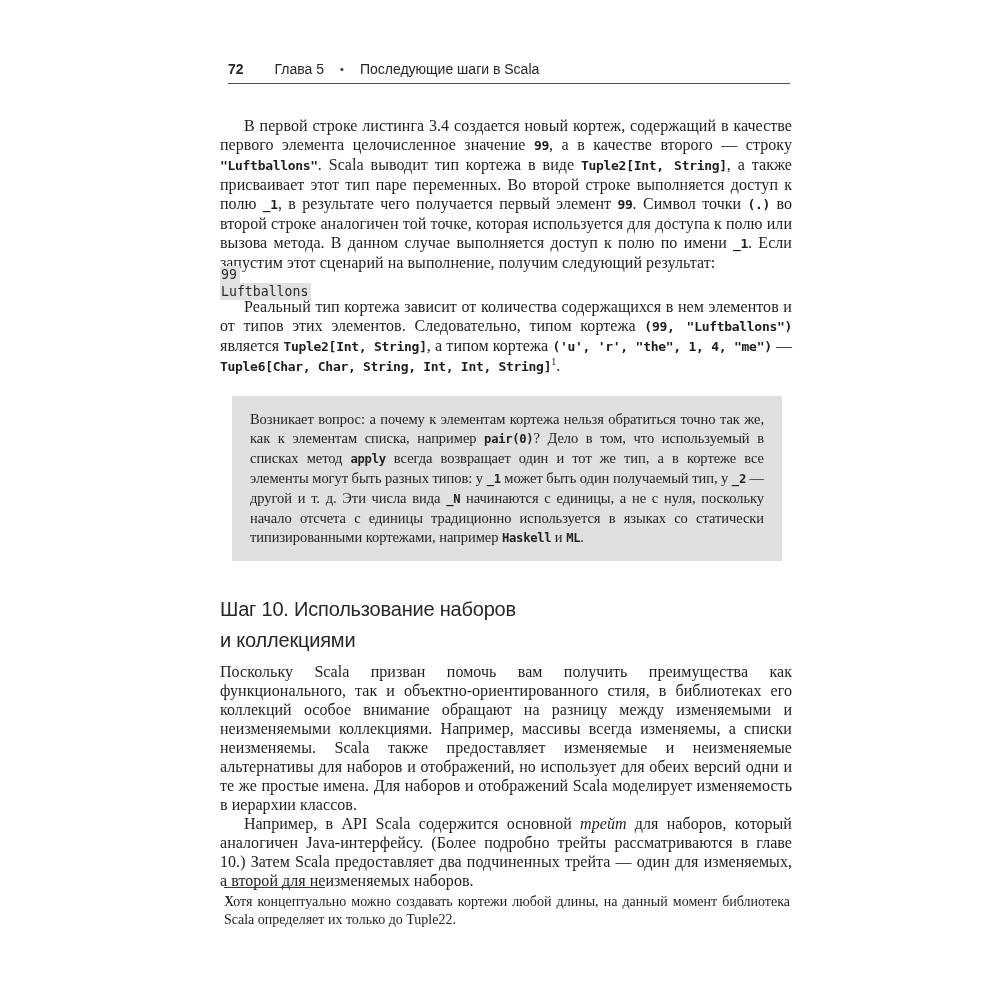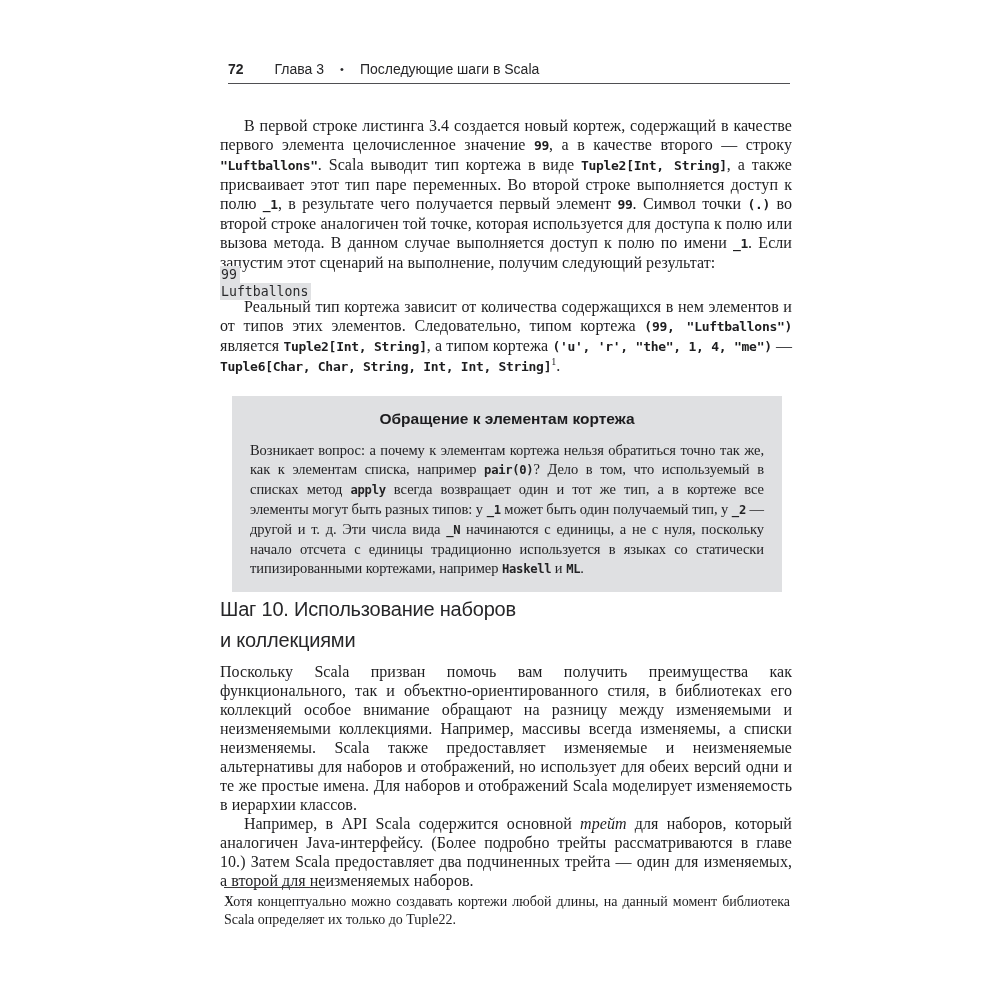--- a/index.html
+++ b/index.html
@@ -100,39 +100,38 @@
   .footnote .fn-body { display: block; }
   .footnote .fn-marker {
     position: absolute; left: 2px; top: -2px;
     font-size: 9.5px;
   }
 </style>
 </head>
 <body>
 
 <div class="abs runhead">
-  <span class="pageno">72</span><span class="chapter">Глава 3</span><span class="bullet">•</span><span class="title">Последующие шаги в Scala</span>
+  <span class="pageno">72</span><span class="chapter">Глава 5</span><span class="bullet">•</span><span class="title">Последующие шаги в Scala</span>
 </div>
 <div class="abs head-rule"></div>
 
 <div class="abs para" style="top:116px">
   <p class="ind"><span>В первой строке листинга 3.4 создается новый кортеж, содержащий в качестве первого элемента целочисленное значение </span><span class="mono">99</span><span>, а в качестве второго — строку </span><span class="mono">"Luftballons"</span><span>. Scala выводит тип кортежа в виде </span><span class="mono">Tuple2[Int, String]</span><span>, а также присваивает этот тип паре переменных. Во второй строке выполняется доступ к полю </span><span class="mono">_1</span><span>, в результате чего получается первый элемент </span><span class="mono">99</span><span>. Символ точки </span><span class="mono">(.)</span><span> во второй строке аналогичен той точке, которая используется для доступа к полю или вызова метода. В данном случае выполняется доступ к полю по имени </span><span class="mono">_1</span><span>. Если запустим этот сценарий на выполнение, получим следующий результат:</span></p>
 </div>
 
 <div class="abs codeblock">
     <div><span class="hl">99</span></div>
     <div><span class="hl">Luftballons</span></div>
   </div>
 
 <div class="abs para" style="top:297px">
   <p class="ind"><span>Реальный тип кортежа зависит от количества содержащихся в нем элементов и от типов этих элементов. Следовательно, типом кортежа </span><span class="mono">(99, "Luftballons")</span><span> является </span><span class="mono">Tuple2[Int, String]</span><span>, а типом кортежа </span><span class="mono">('u', 'r', "the", 1, 4, "me")</span><span> — </span><span class="mono">Tuple6[Char, Char, String, Int, Int, String]</span><span class="supn">1</span><span>.</span></p>
 </div>
 
 <div class="abs notebox">
-  <div class="box-title">Обращение к элементам кортежа</div>
   <div class="box-body"><span>Возникает вопрос: а почему к элементам кортежа нельзя обратиться точно так же, как к элементам списка, например </span><span class="mono">pair(0)</span><span>? Дело в том, что используемый в списках метод </span><span class="mono">apply</span><span> всегда возвращает один и тот же тип, а в кортеже все элементы могут быть разных типов: у </span><span class="mono">_1</span><span> может быть один получаемый тип, у </span><span class="mono">_2</span><span> — другой и т. д. Эти числа вида </span><span class="mono">_N</span><span> начинаются с единицы, а не с нуля, поскольку начало отсчета с единицы традиционно используется в языках со статически типизированными кортежами, например </span><span class="mono">Haskell</span><span> и </span><span class="mono">ML</span><span>.</span></div>
 </div>
 
 <div class="abs sechead">
     <div><span>Шаг 10. Использование наборов</span></div>
     <div><span>и коллекциями</span></div>
   </div>
 
 <div class="abs para" style="top:662px">
   <p><span>Поскольку Scala призван помочь вам получить преимущества как функционального, так и объектно-ориентированного стиля, в библиотеках его коллекций особое внимание обращают на разницу между изменяемыми и неизменяемыми коллекциями. Например, массивы всегда изменяемы, а списки неизменяемы. Scala также предоставляет изменяемые и неизменяемые альтернативы для наборов и отображений, но использует для обеих версий одни и те же простые имена. Для наборов и отображений Scala моделирует изменяемость в иерархии классов.</span></p>

